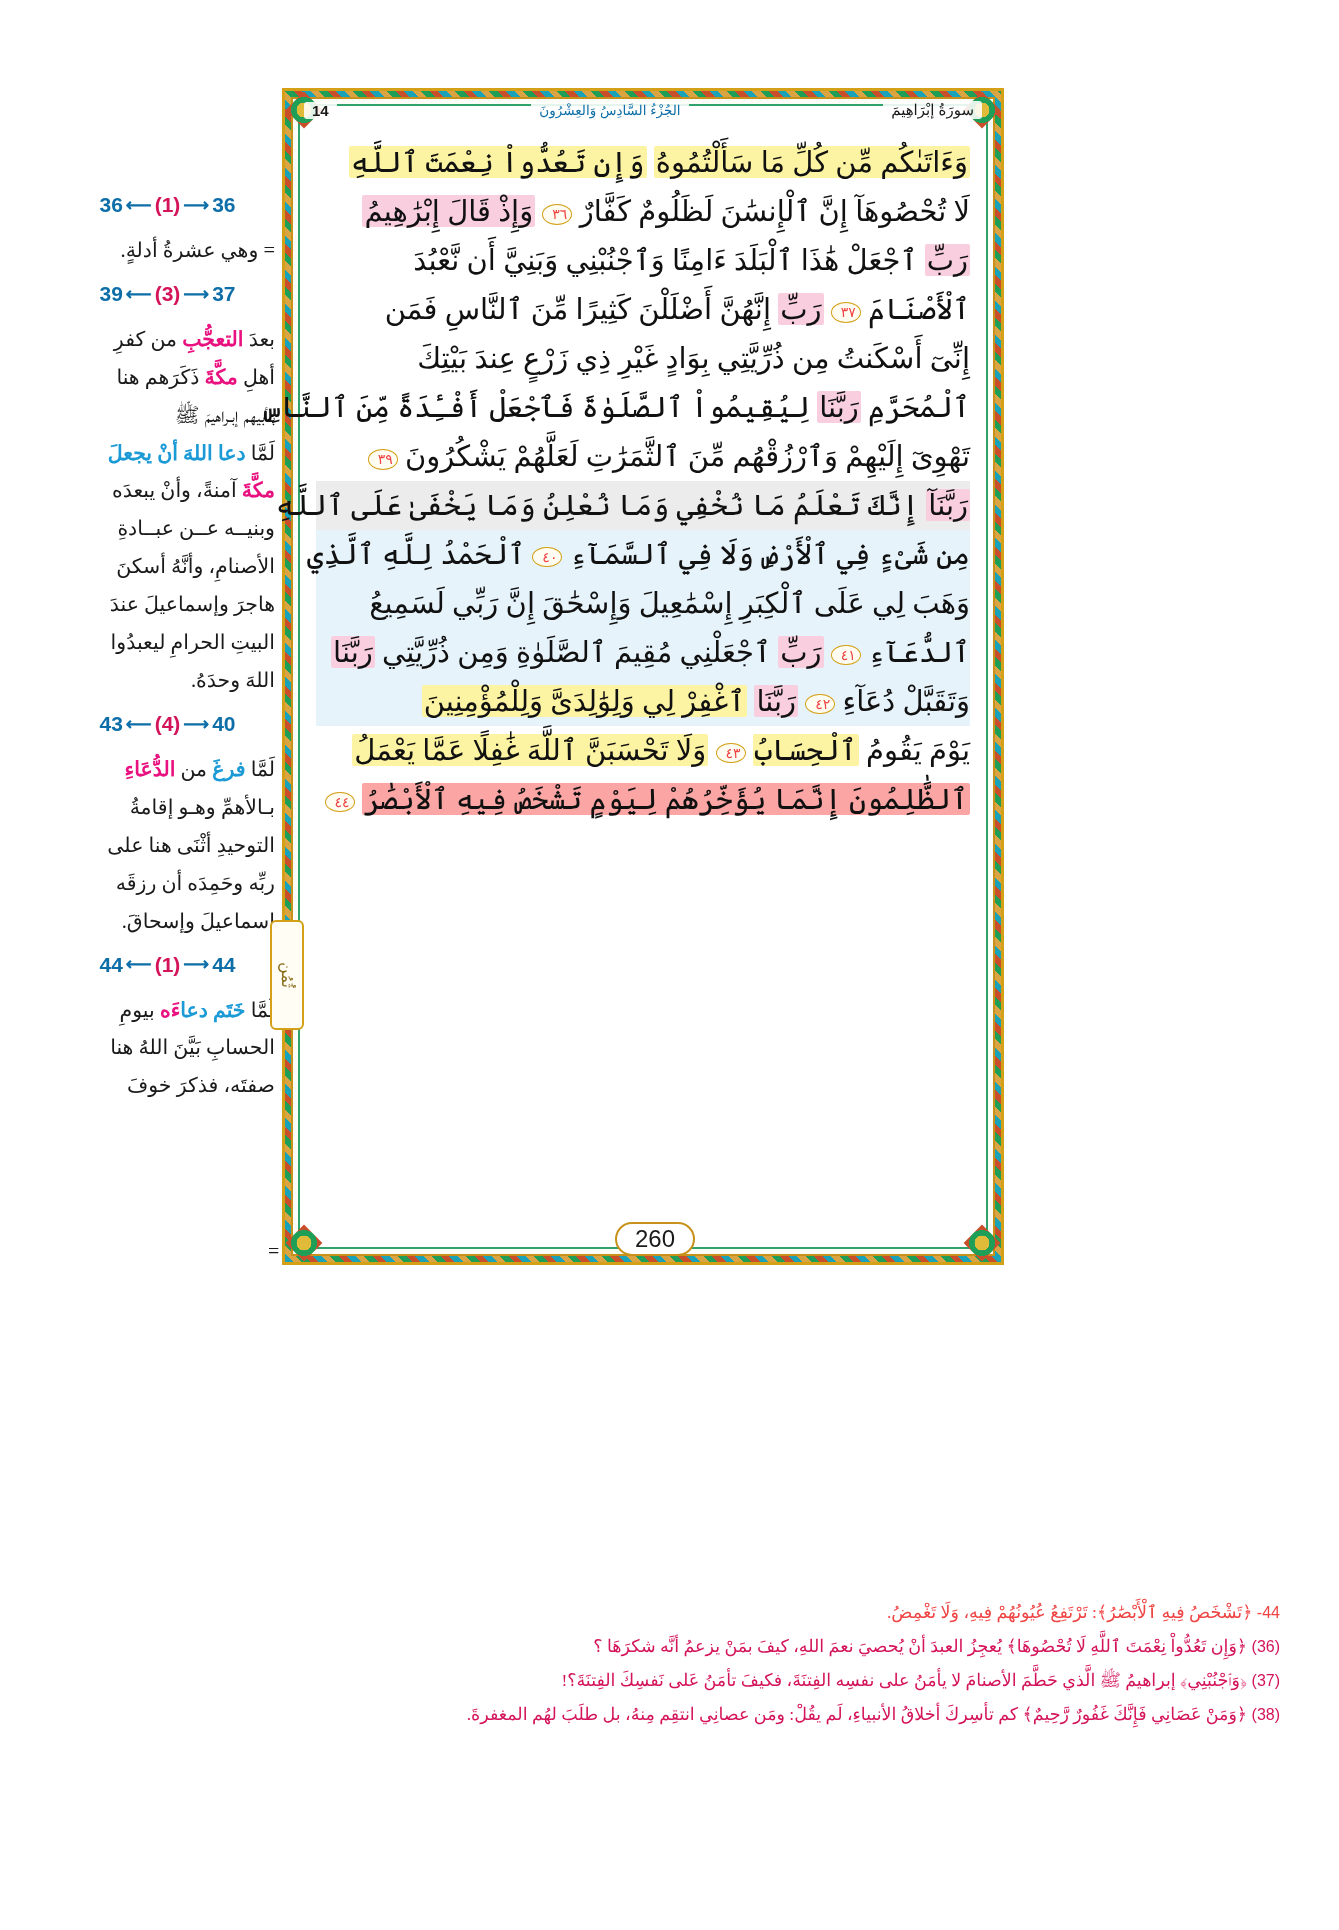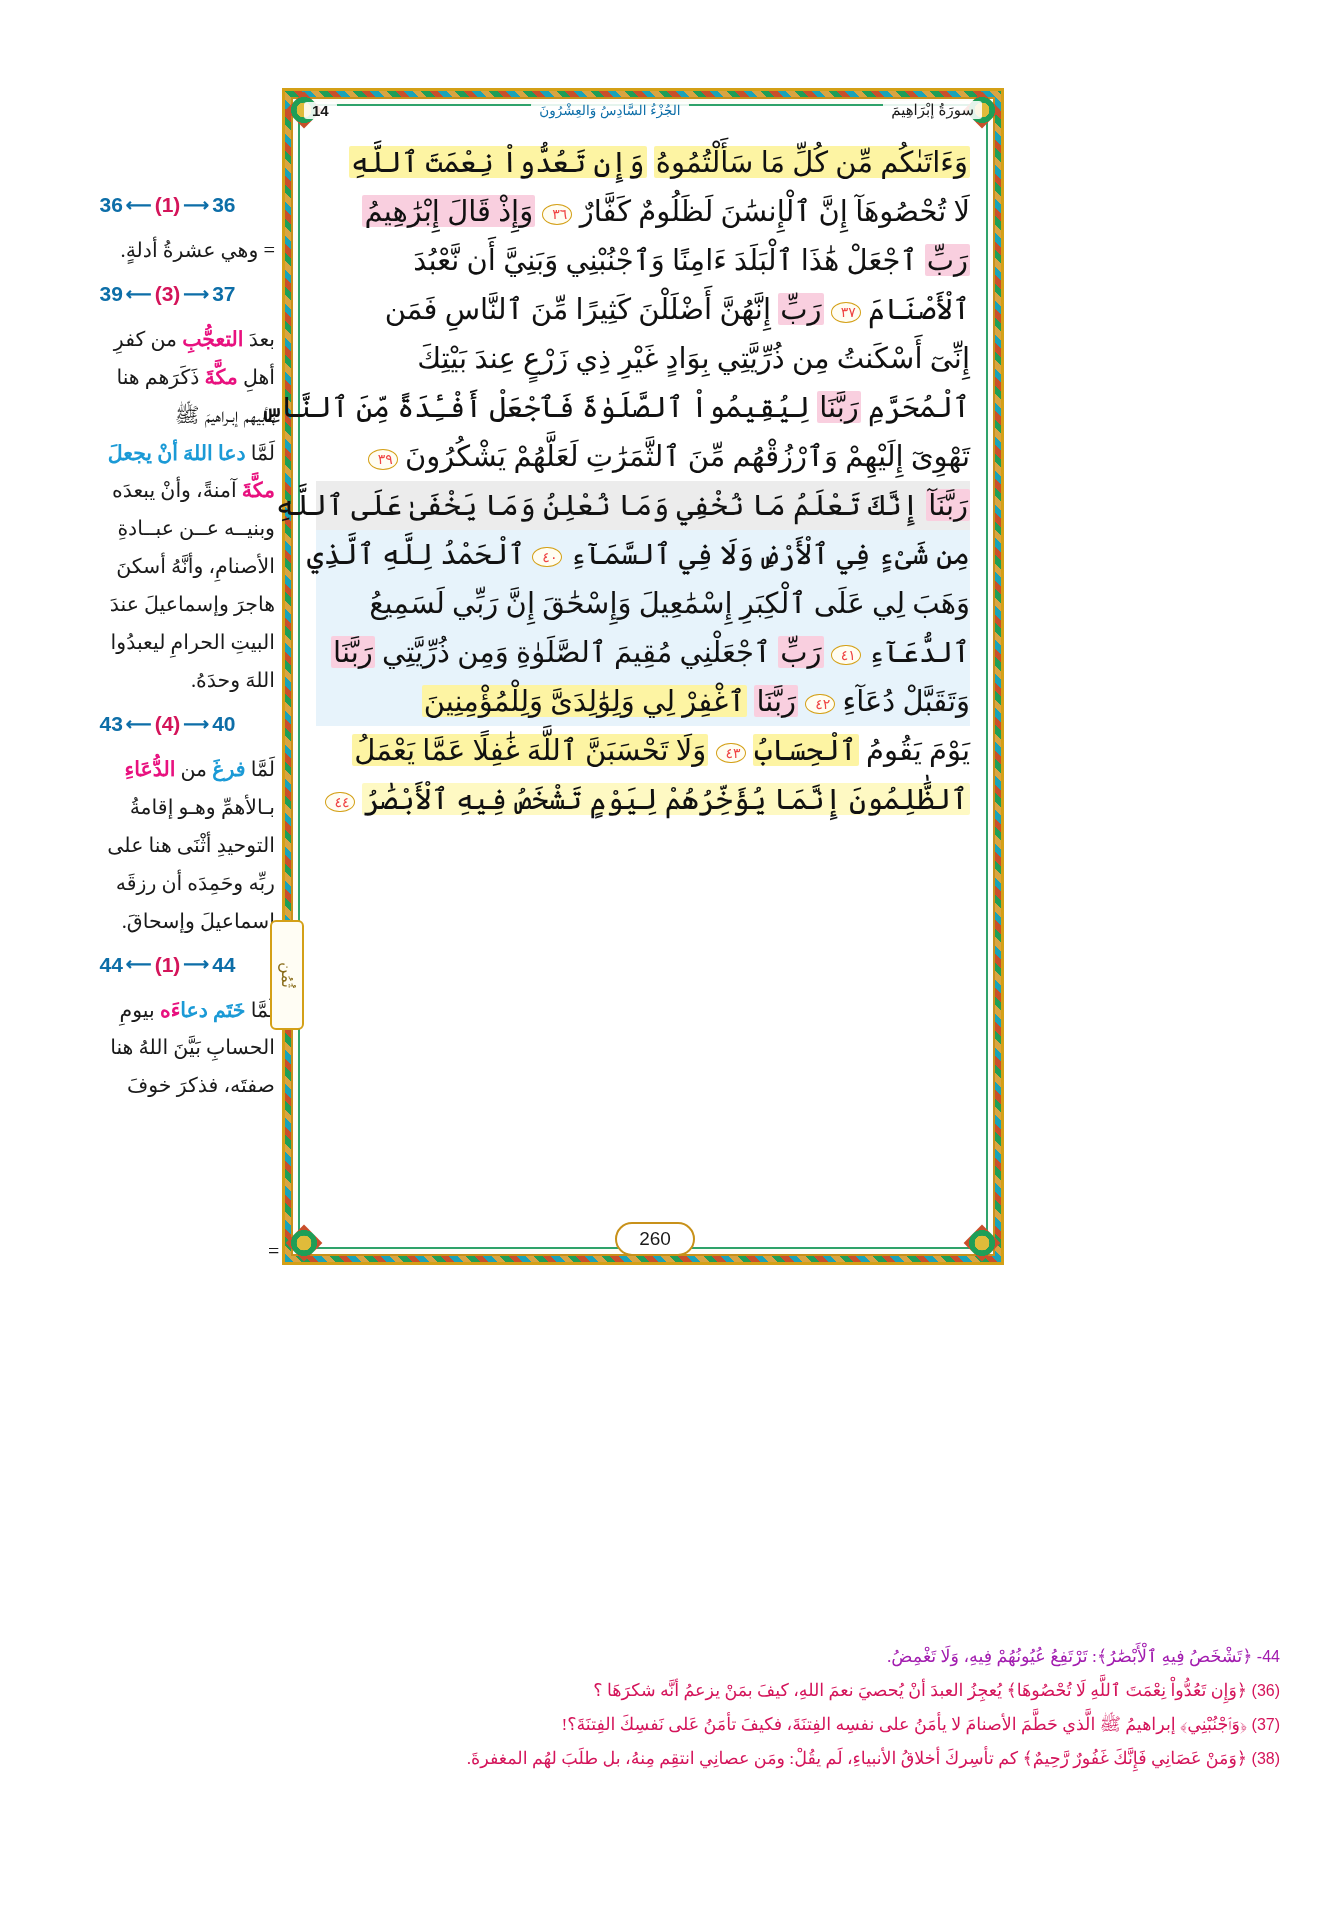--- a/index.html
+++ b/index.html
@@ -120,21 +120,21 @@
   .aline {
     white-space: nowrap;
     margin: 0;
     padding: 1px 0;
     letter-spacing: -0.2px;
   }
   .band-blue { background: #e7f3fb; }
   .band-grey { background: #ececec; }
   .hl-y { background: #fdf4a3; border-radius: 2px; padding: 0 2px; }
   .hl-p { background: #f9cfdf; border-radius: 2px; padding: 0 2px; }
-  .hl-o { background: #fef9c3; border-radius: 2px; padding: 0 2px; }
+  .hl-o { background: #fca5a5; border-radius: 2px; padding: 0 2px; }
   .ayah-no {
     display: inline-block;
     min-width: 30px;
     font-family: "Liberation Sans", sans-serif;
     font-size: 14px;
     color: #ef4444;
     border: 1.5px solid #d4a017;
     border-radius: 50%;
     padding: 1px 4px;
     background: #fffdf2;
@@ -163,38 +163,38 @@
   
   #page-number {
     position: absolute;
     left: 615px; top: 1222px;
     width: 80px; height: 34px;
     border: 2px solid #c8911a;
     border-radius: 17px;
     background: #ffffff;
     color: #1a1a1a;
     font-family: "Liberation Sans", sans-serif;
-    font-size: 19px;
+    font-size: 24px;
     display: flex; align-items: center; justify-content: center;
     z-index: 8;
   }
 
   
   #footnotes {
     position: absolute;
     left: 60px; top: 1595px;
     width: 1220px;
     direction: rtl;
     text-align: right;
     font-family: "Liberation Serif", serif;
     font-size: 17.5px;
     line-height: 1.95;
   }
   .fn { white-space: nowrap; }
-  .fn-a { color: #a21caf; margin-top: 44px; }
+  .fn-a { color: #ef4444; }
   .fn-b { color: #d4145a; }
   .fn-num { font-family: "Liberation Sans", sans-serif; font-size: 16px; }
 
   
   #margin-eq {
     position: absolute;
     left: 268px; top: 1240px;
     font-size: 20px;
     color: #1a1a1a;
   }

